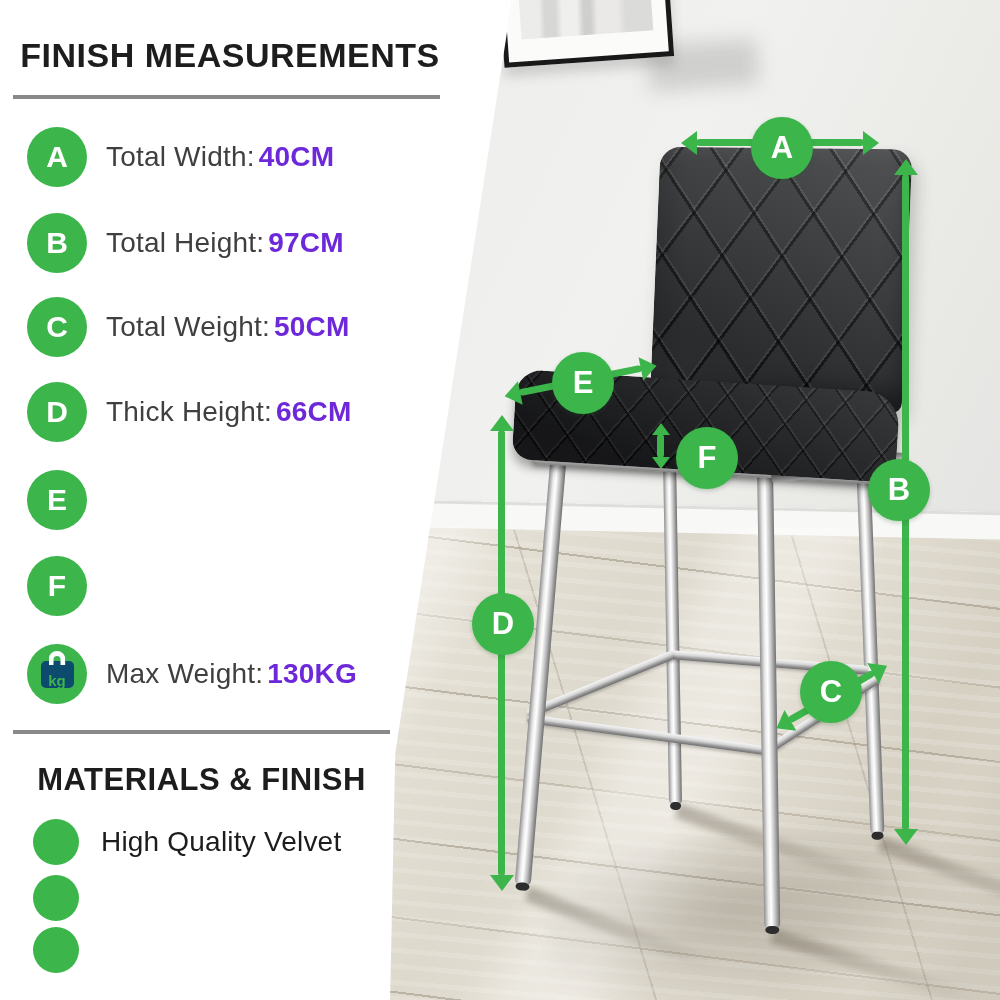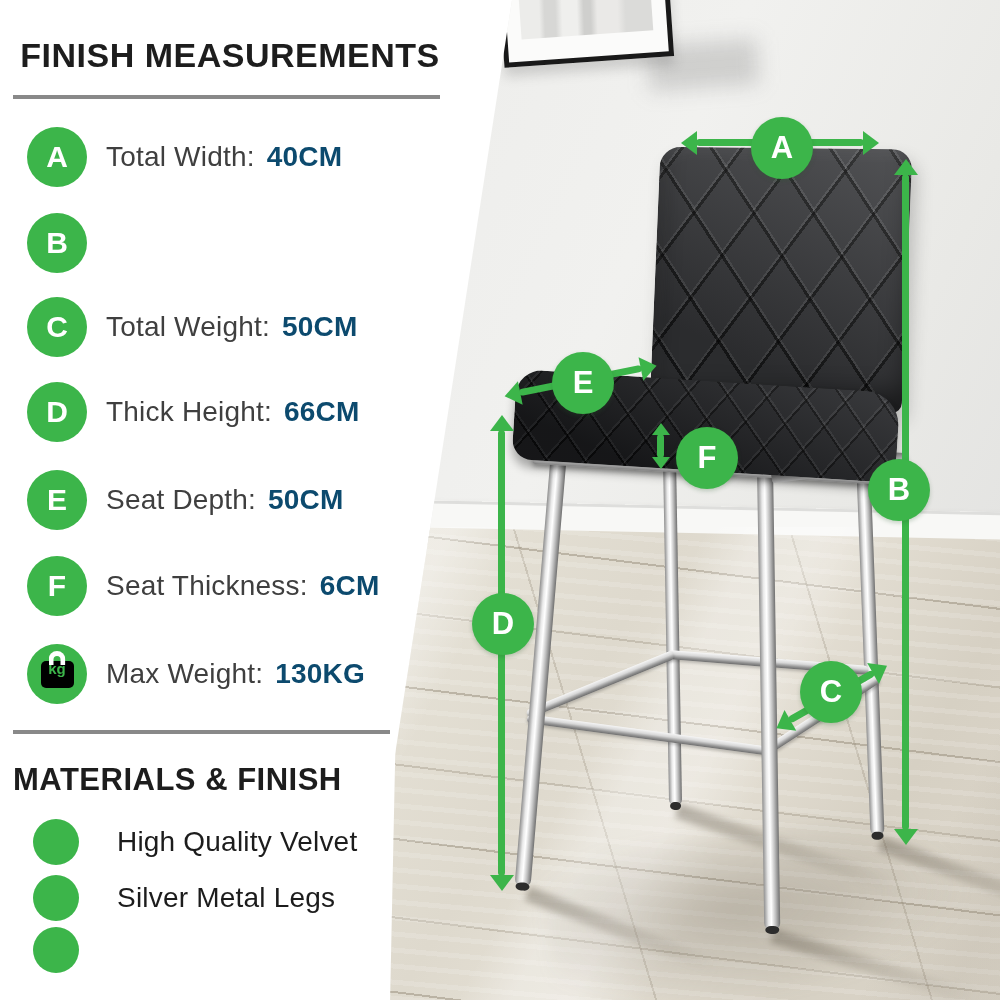--- a/index.html
+++ b/index.html
@@ -125,34 +125,34 @@
          font-size:34px; font-weight:700; color:#1d1d1d; letter-spacing:.5px; }
   .divider { position:absolute; height:4px; background:#898989; }
   .div1 { left:13px; top:95px;  width:427px; }
   .div2 { left:13px; top:730px; width:377px; }
   .mrow { position:absolute; left:27px; width:430px; height:60px;
          display:flex; align-items:center; }
   .mrow .lbadge { width:60px; height:60px; border-radius:50%; background:var(--green);
          color:#fff; font-weight:700; font-size:30px; flex:0 0 60px;
          display:flex; align-items:center; justify-content:center; }
   .mrow .mtext { margin-left:19px; font-size:28px; color:#3f3f3f; letter-spacing:.2px; white-space:nowrap; }
-  .mrow .mval { font-weight:700; color:#0c4a6e; margin-left:12px; }
+  .mrow .mval { font-weight:700; color:#6d28d9; margin-left:4px; }
   .r1{top:127px}.r2{top:213px}.r3{top:297px}.r4{top:382px}.r5{top:470px}.r6{top:556px}.r7{top:644px}
-  .bag { position:relative; width:33px; height:27px; background:#000000; border-radius:5px;
-         display:flex; align-items:flex-start; justify-content:center; }
+  .bag { position:relative; width:33px; height:27px; background:#0c4a6e; border-radius:5px;
+         display:flex; align-items:flex-end; justify-content:center; }
   .bag-handle { position:absolute; top:-10px; left:50%; transform:translateX(-50%);
          width:17px; height:14px; border:5px solid #fff; border-bottom:none;
          border-radius:9px 9px 0 0; }
   .bag span { color:var(--green); font-size:15px; font-weight:700; line-height:1; }
-  .f-title { position:absolute; left:13px; top:762px; width:377px; text-align:left;
+  .f-title { position:absolute; left:13px; top:762px; width:377px; text-align:center;
          font-size:31px; font-weight:700; color:#1d1d1d; letter-spacing:.5px; }
   .frow { position:absolute; left:33px; width:420px; height:46px;
          display:flex; align-items:center; }
   .frow .bullet { width:46px; height:46px; border-radius:50%; background:var(--green); flex:0 0 46px; }
-  .frow .ftext { margin-left:38px; font-size:28px; color:#1c1c1c; letter-spacing:.2px; white-space:nowrap; }
+  .frow .ftext { margin-left:22px; font-size:28px; color:#1c1c1c; letter-spacing:.2px; white-space:nowrap; }
   .f1{top:819px}.f2{top:875px}.f3{top:927px}
 </style>
 </head>
 <body>
 
 <div class="canvas">
 
   <div class="photo">
     <div class="wall"></div>
     <div class="frame-shadow"></div>
@@ -202,56 +202,54 @@
   <div class="panel">
     <div class="m-title">FINISH MEASUREMENTS</div>
     <div class="divider div1"></div>
 
     <div class="mrow r1">
       <div class="lbadge">A</div>
       <div class="mtext"><span>Total Width:</span><span class="mval">40CM</span></div>
     </div>
     <div class="mrow r2">
       <div class="lbadge">B</div>
+      <div class="mtext"><span>Total Height:</span><span class="mval">97CM</span></div>
     </div>
     <div class="mrow r3">
       <div class="lbadge">C</div>
       <div class="mtext"><span>Total Weight:</span><span class="mval">50CM</span></div>
     </div>
     <div class="mrow r4">
       <div class="lbadge">D</div>
       <div class="mtext"><span>Thick Height:</span><span class="mval">66CM</span></div>
     </div>
     <div class="mrow r5">
       <div class="lbadge">E</div>
-      <div class="mtext"><span>Seat Depth:</span><span class="mval">50CM</span></div>
     </div>
     <div class="mrow r6">
       <div class="lbadge">F</div>
-      <div class="mtext"><span>Seat Thickness:</span><span class="mval">6CM</span></div>
     </div>
     <div class="mrow r7">
       <div class="lbadge">
         <div class="bag">
           <div class="bag-handle"></div>
           <span>kg</span>
         </div>
       </div>
       <div class="mtext"><span>Max Weight:</span><span class="mval">130KG</span></div>
     </div>
 
     <div class="divider div2"></div>
     <div class="f-title">MATERIALS &amp; FINISH</div>
 
     <div class="frow f1">
       <div class="bullet"></div>
       <div class="ftext">High Quality Velvet</div>
     </div>
     <div class="frow f2">
       <div class="bullet"></div>
-      <div class="ftext">Silver Metal Legs</div>
     </div>
     <div class="frow f3">
       <div class="bullet"></div>
     </div>
   </div>
 
 </div>
 
 </body></html>

